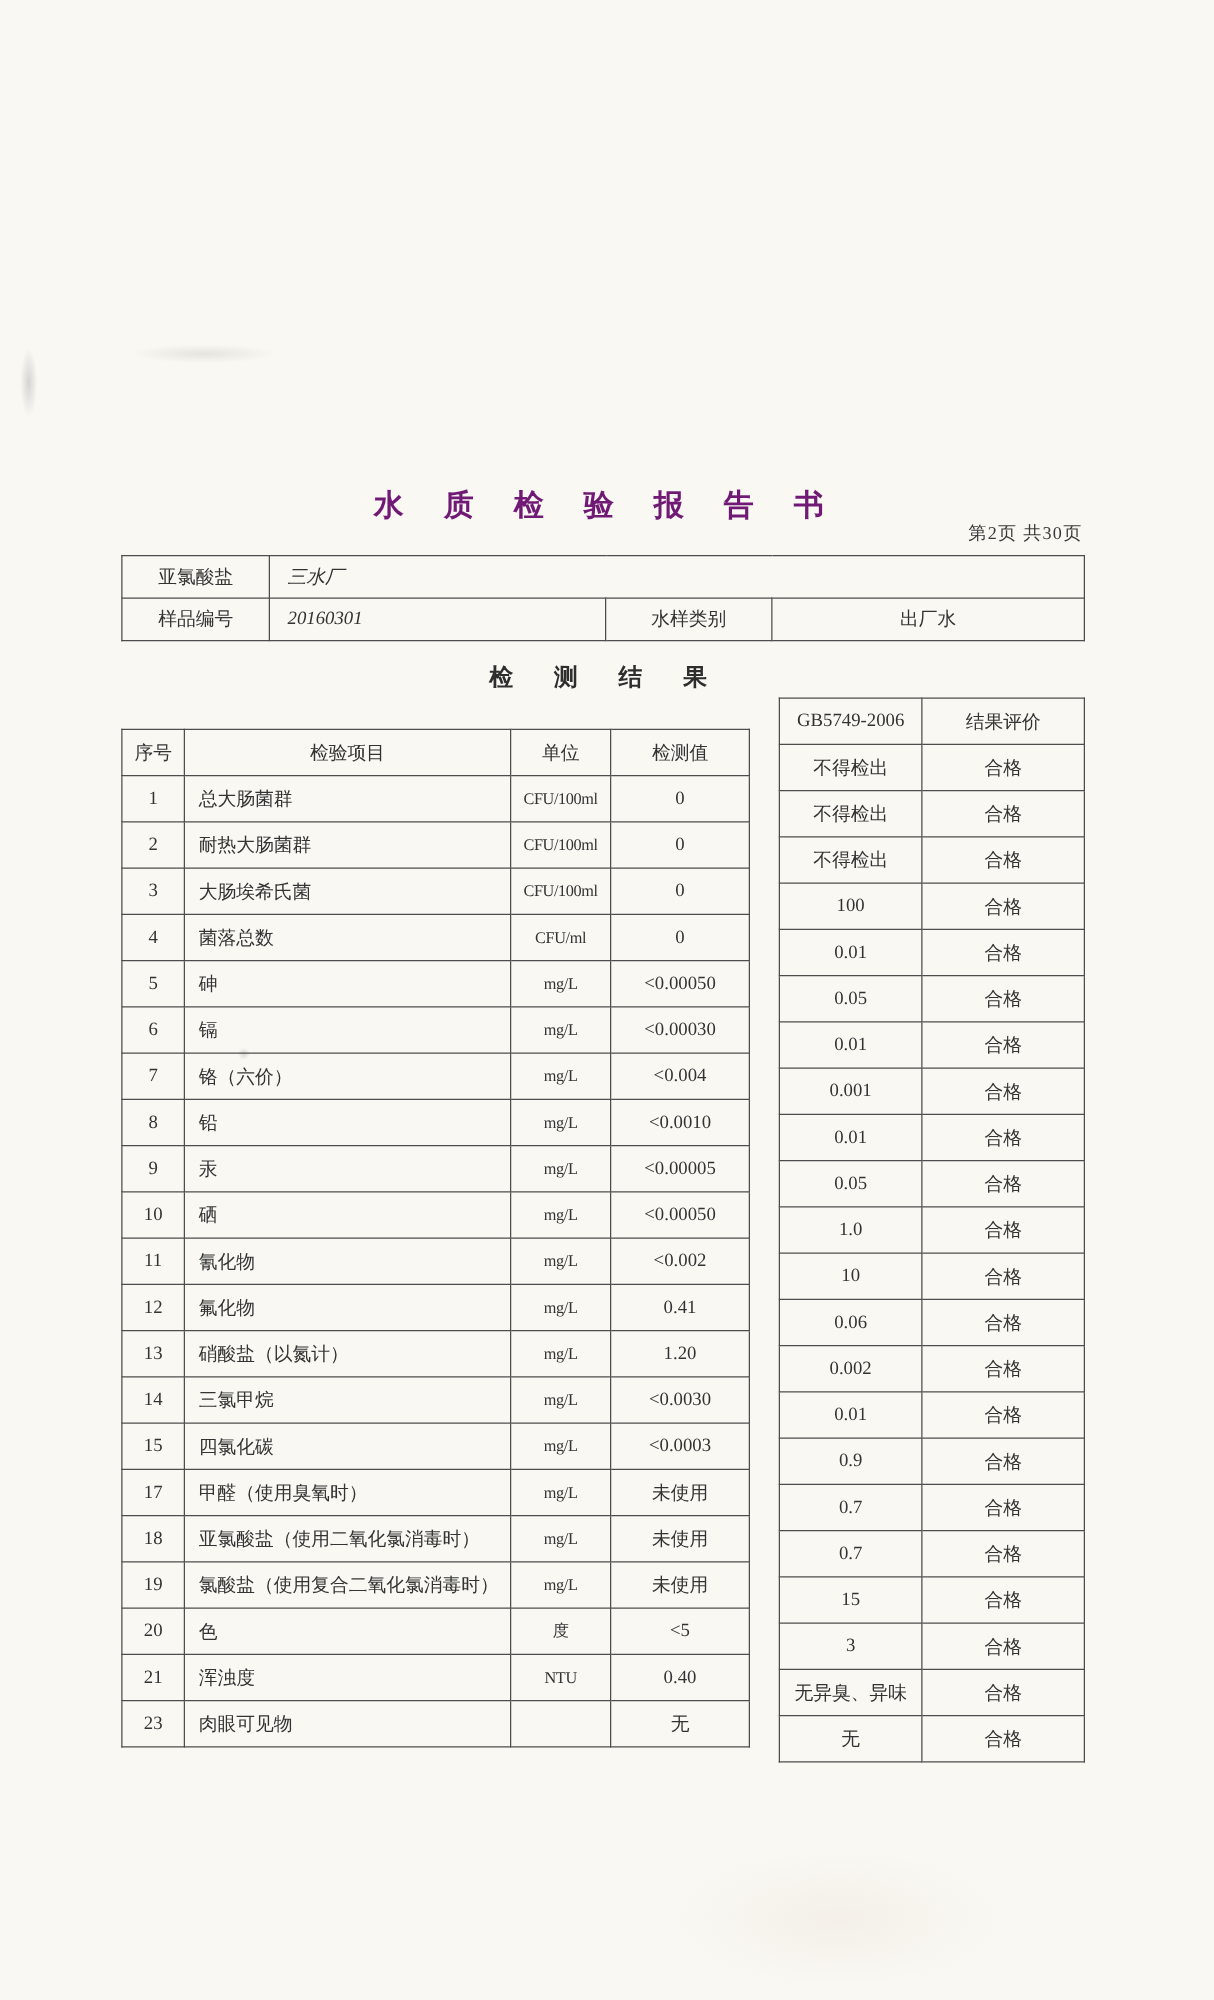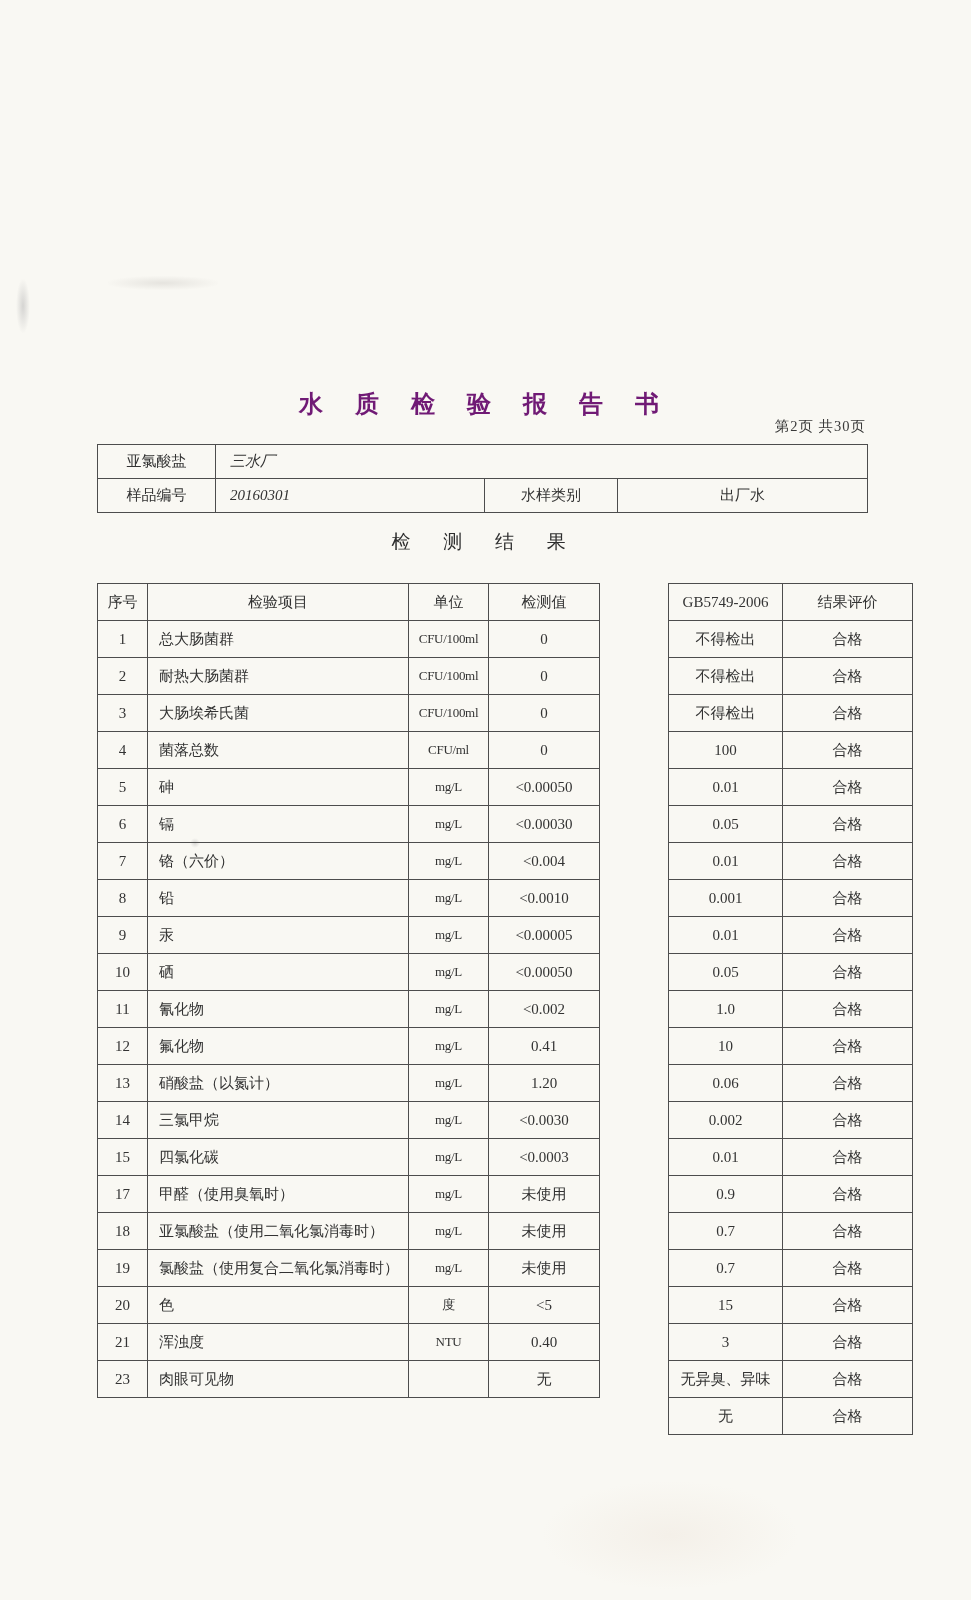--- a/index.html
+++ b/index.html
@@ -37,26 +37,26 @@
   table { border-collapse:collapse; position:absolute; table-layout:fixed; }
   td, th { border:1px solid #4d4d4d; font-weight:normal; font-size:15px;
            text-align:center; vertical-align:middle; color:#333; overflow:hidden; white-space:nowrap; }
 
   .info-table { left:97px; top:444px; width:770px; }
   .info-table tr { height:34px; }
   .info-table td.val { text-align:left; padding-left:14px;font-style:italic; }
 
   .section-heading {
     position:absolute; top:529px; left:0; width:100%;
-    text-align:center; font-size:19px; font-weight:normal;
+    text-align:center; font-size:19px; font-weight:bold;
     letter-spacing:14px; color:#2e2e2e;
   }
 
   .results-left  { left:97px;  top:583px; width:502px; }
-  .results-right { left:623px; top:583px; width:244px;margin-left:45px; }
+  .results-right { left:623px; top:558px; width:244px; }
   .results-left tr, .results-right tr { height:37px; }
   .results-left td.item { text-align:left; padding-left:11px; }
   .results-left td.unit { font-size:13px; letter-spacing:-0.3px;margin-left:27px; }
   thead th { font-size:15px; }
 </style>
 </head>
 <body>
 
 <div class="page">
 

